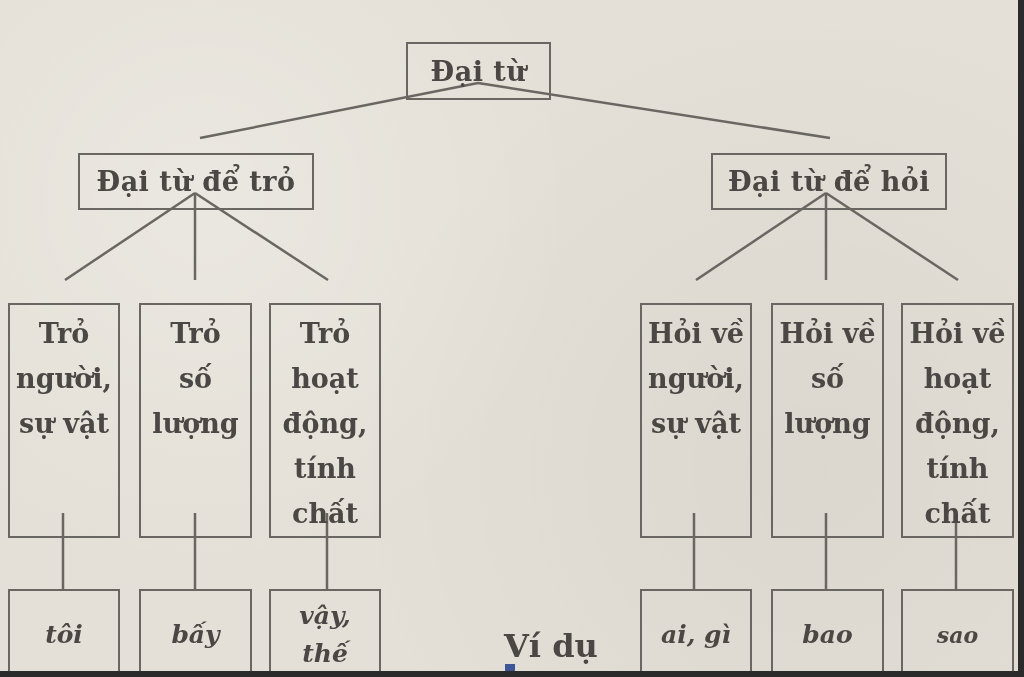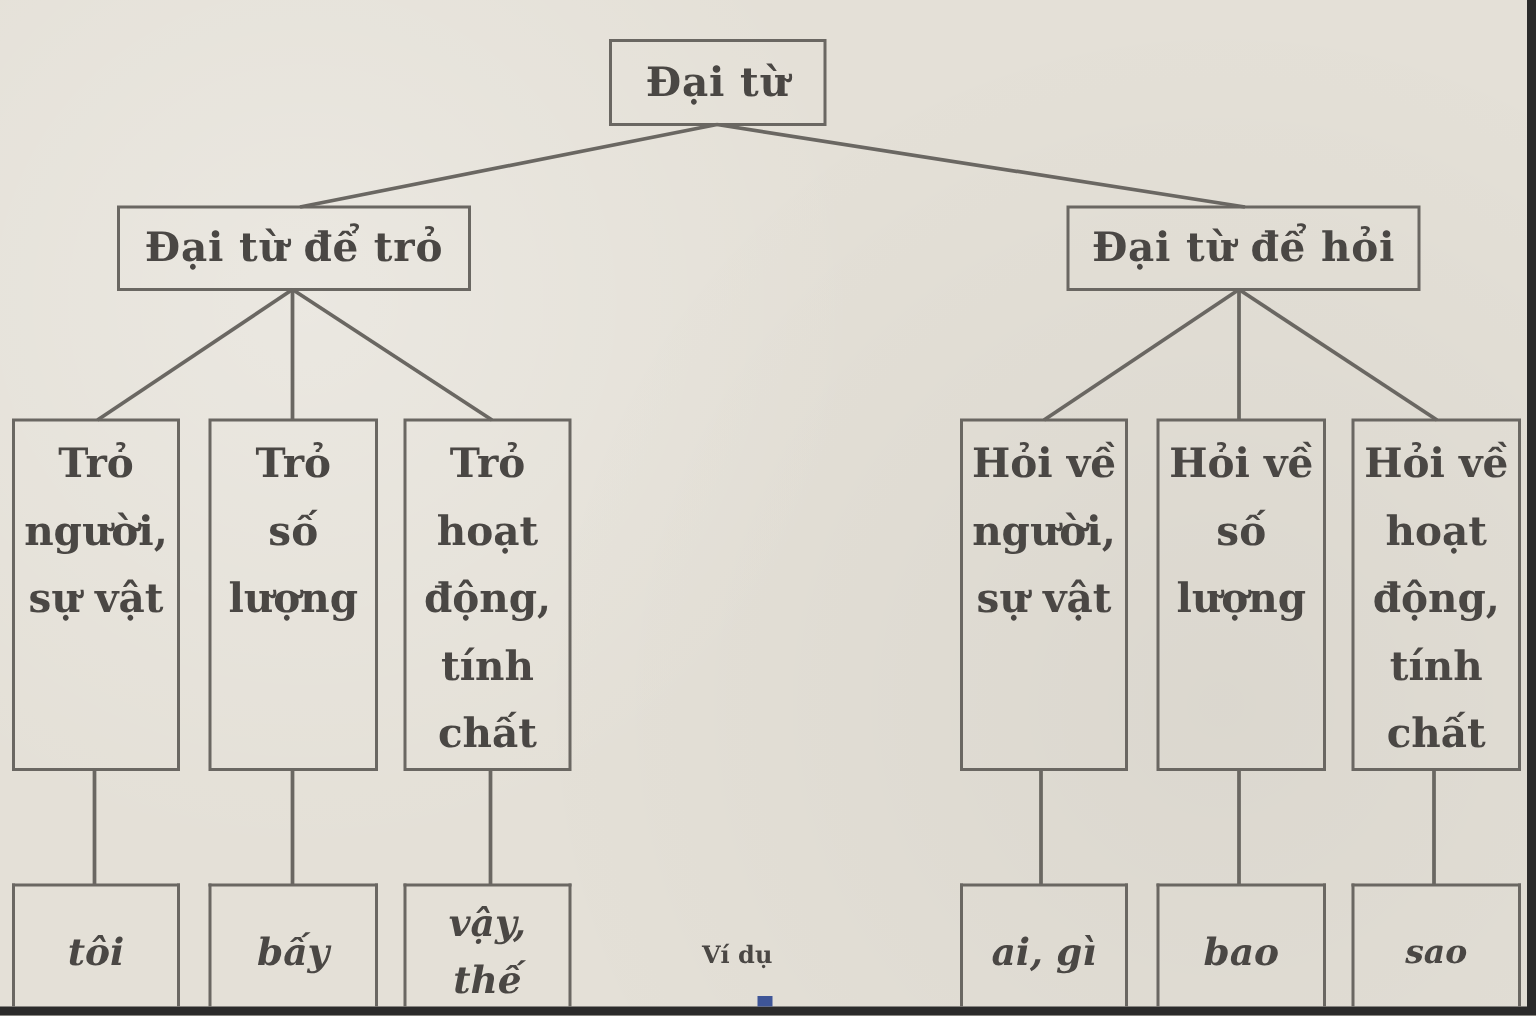--- a/index.html
+++ b/index.html
@@ -23,41 +23,44 @@
       box-sizing: border-box;
       border: 2.5px solid #6a6762;
       color: #4a4744;
       text-align: center;
       font-weight: bold;
     }
     .box.root, .box.mid {
       display: flex; align-items: center; justify-content: center;
       font-size: 27px;
       letter-spacing: 0.5px;
+      margin-top: 16px;
     }
     .box.cat {
       font-size: 27px;
       line-height: 45px;
       padding-top: 6px;
+      margin-top: 24px;
     }
     .box.cat span { display: block; white-space: nowrap; }
     .box.ex {
       font-style: italic;
       font-weight: bold;
       font-size: 25px;
       line-height: 38px;
       display: flex; flex-direction: column; align-items: center; justify-content: center;
       border-bottom: none;
     }
     .box.ex.ex-small { font-size: 22px; }
     .label {
       position: absolute;
       font-weight: bold;
       color: #4a4744;
-      font-size: 16px;
+      font-size: 32px;
+      margin-left: 36px;
     }
     .marker {
       position: absolute; left: 505px; top: 664px;
       width: 10px; height: 8px; background: #3e5597;
     }
   </style>
 </head>
 <body>
 
 <div class="page">

